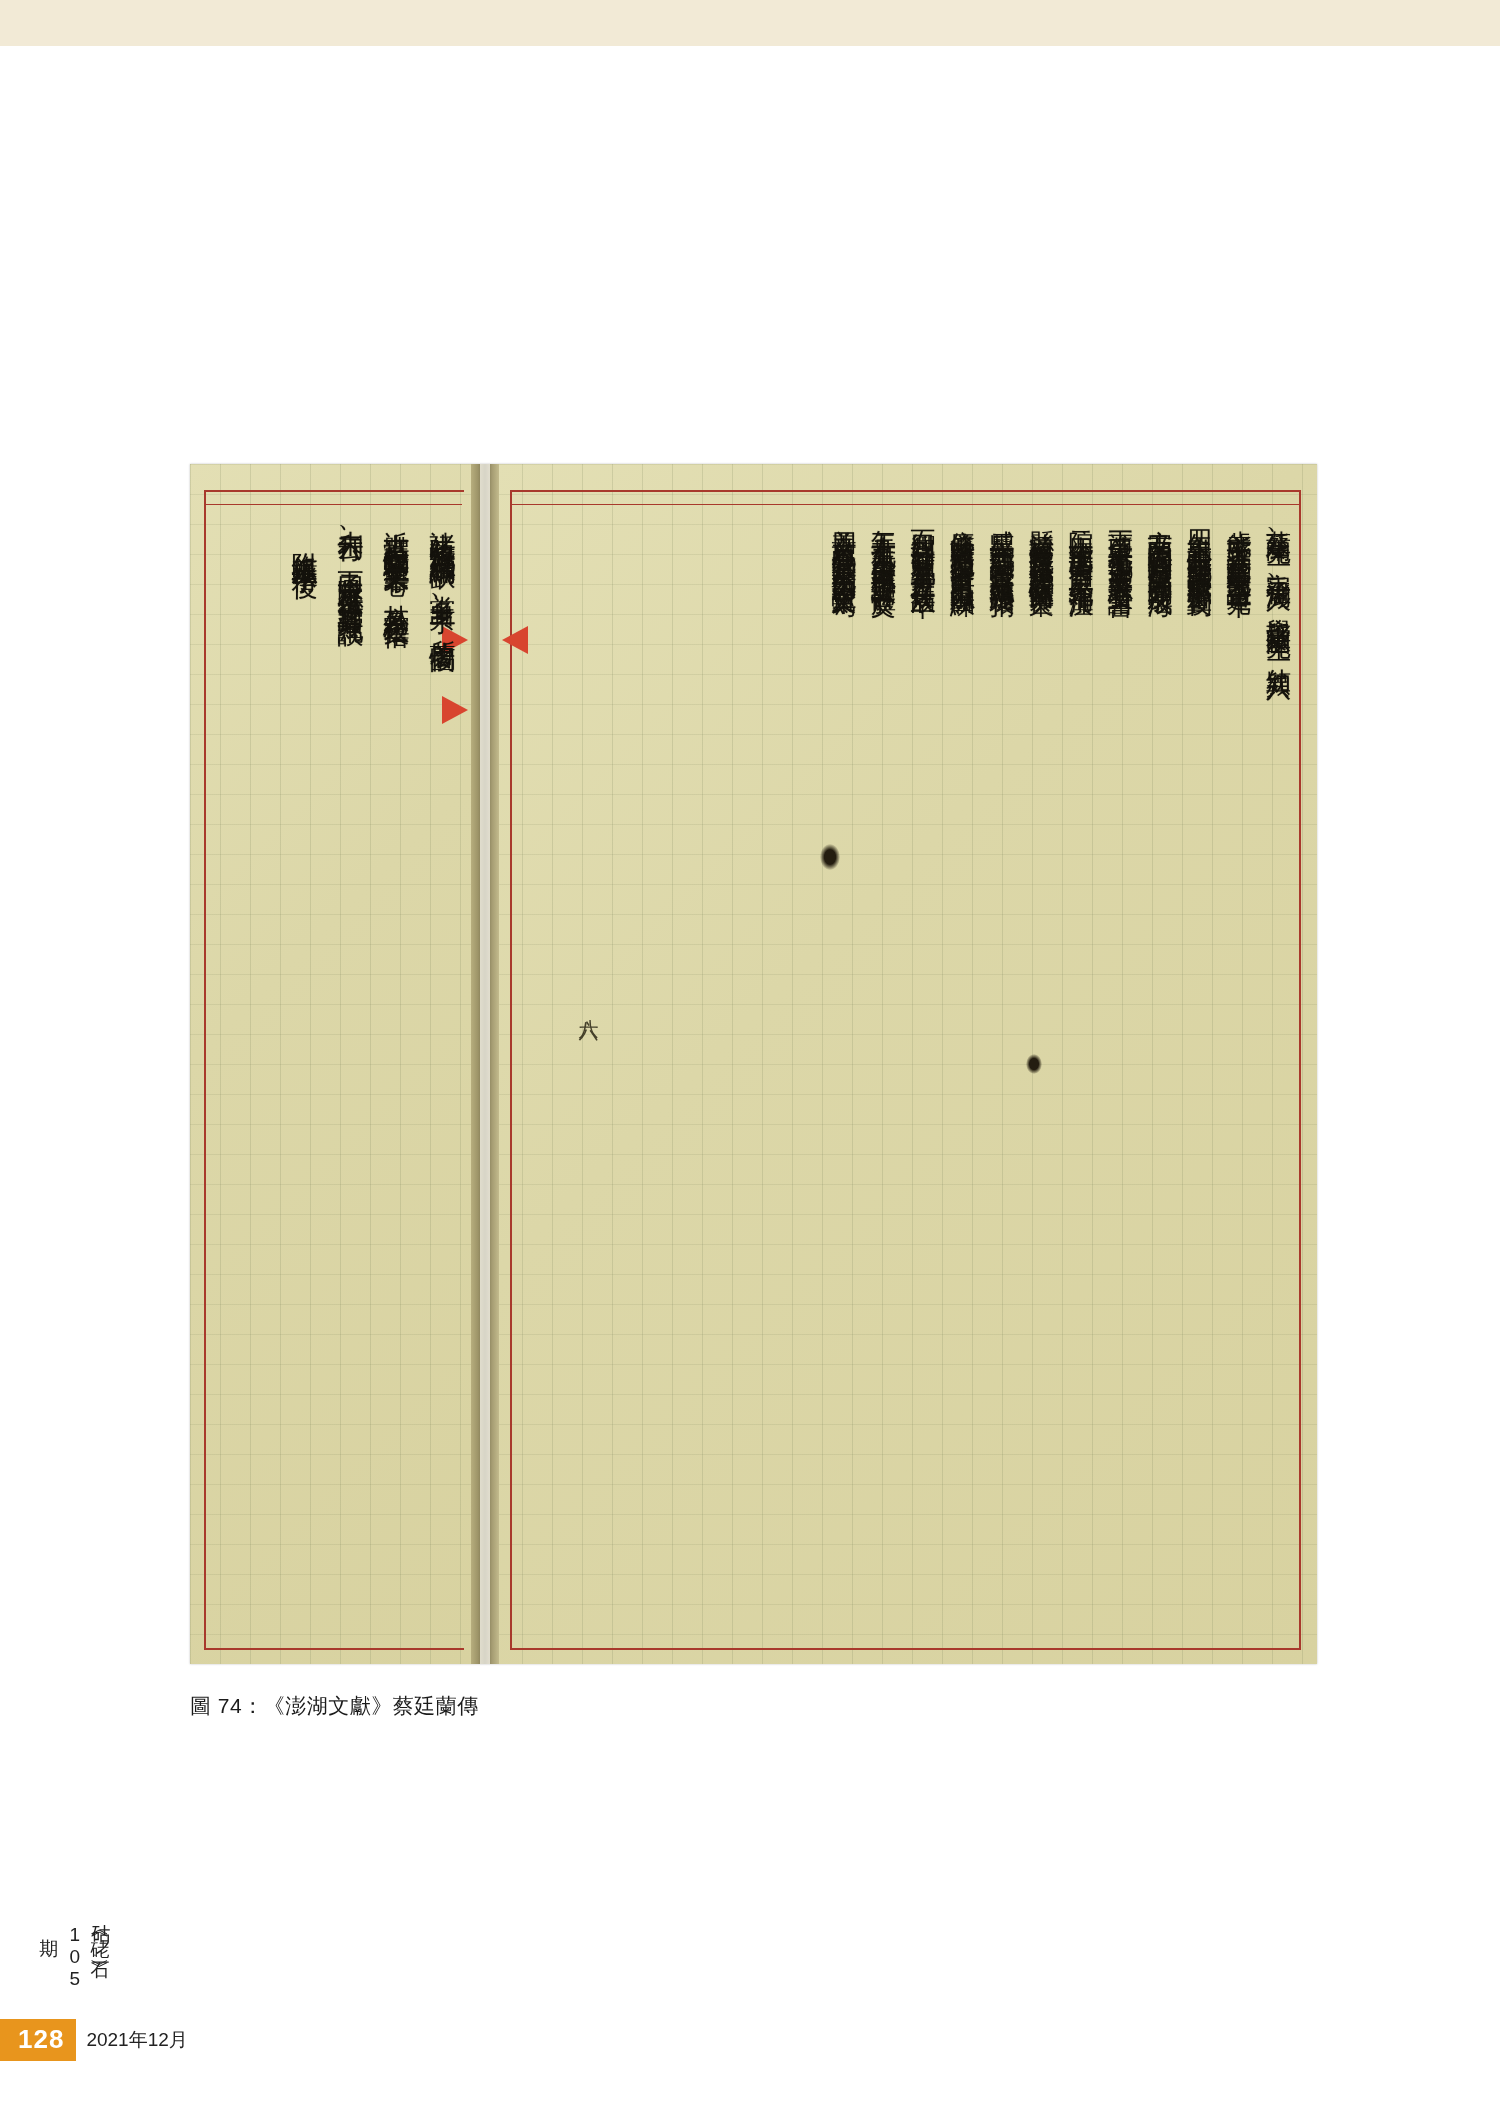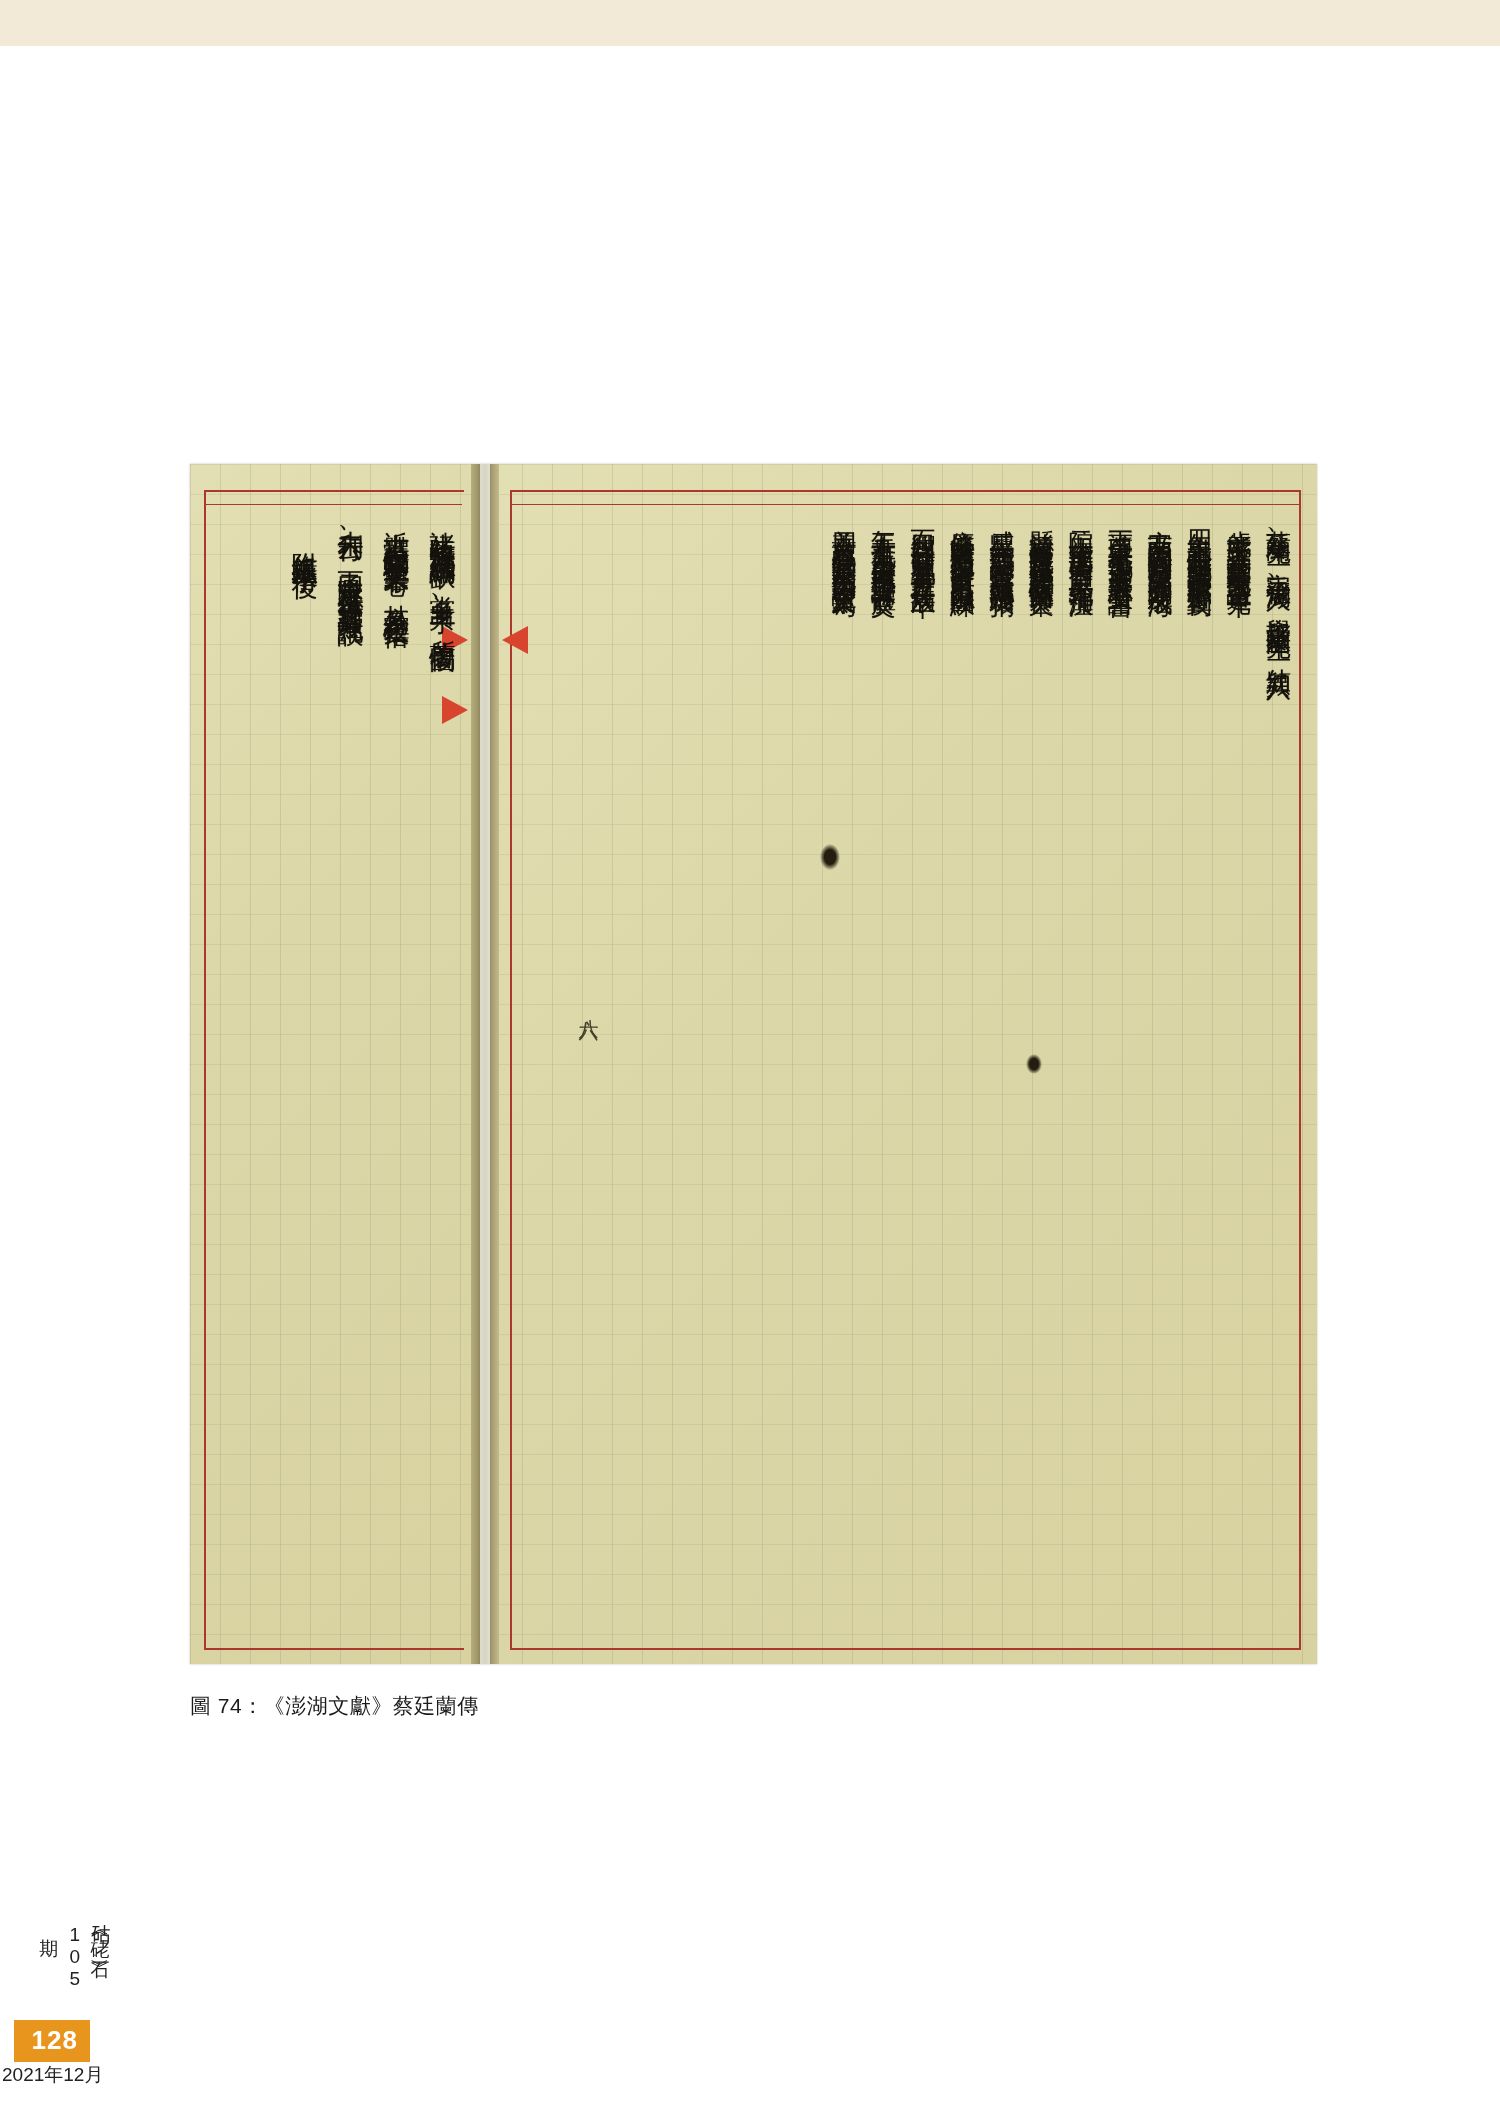--- a/index.html
+++ b/index.html
@@ -184,36 +184,35 @@
     line-height: 1.35;
     letter-spacing: 1px;
   }
   .footer-bar {
     position: absolute;
     left: 0;
     bottom: 58px;
     height: 40px;
     display: flex;
     align-items: center;
-    flex-direction: column;
   }
   .folio-badge {
     background: #e8951d;
     color: #ffffff;
     font-family: "Liberation Sans", sans-serif;
     font-weight: bold;
     font-size: 26px;
     padding: 5px 12px 6px 18px;
     letter-spacing: 1px;
   }
   .footer-date {
     font-family: "Liberation Sans", sans-serif;
     font-size: 19px;
     color: #222;
-    margin-left: 2px;
+    margin-left: 10px;
   }
 </style>
 </head>
 <body>
 
 <div class="top-band"></div>
 
 <div class="page-body">
 
   <div class="figure">

